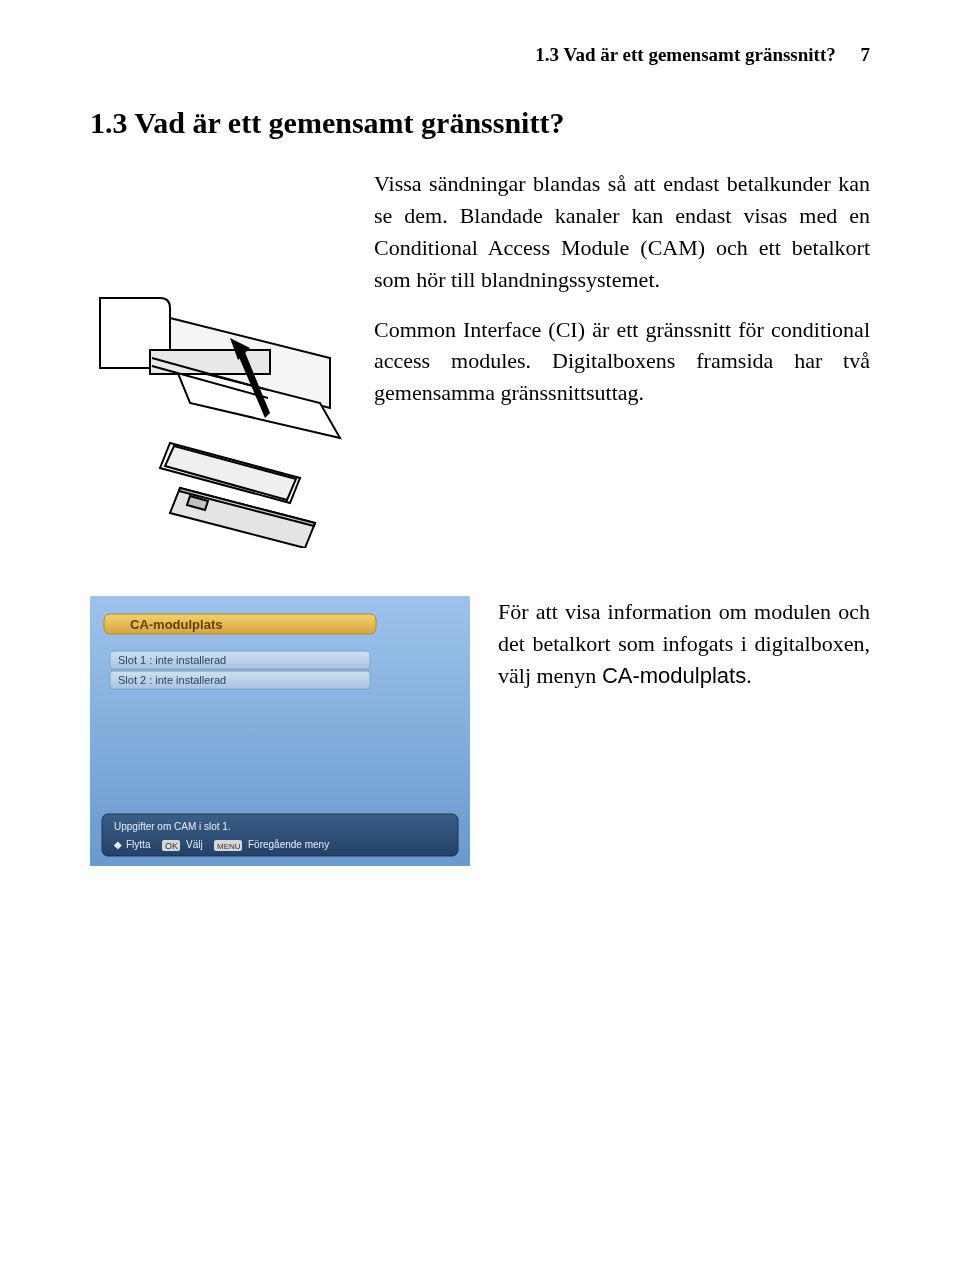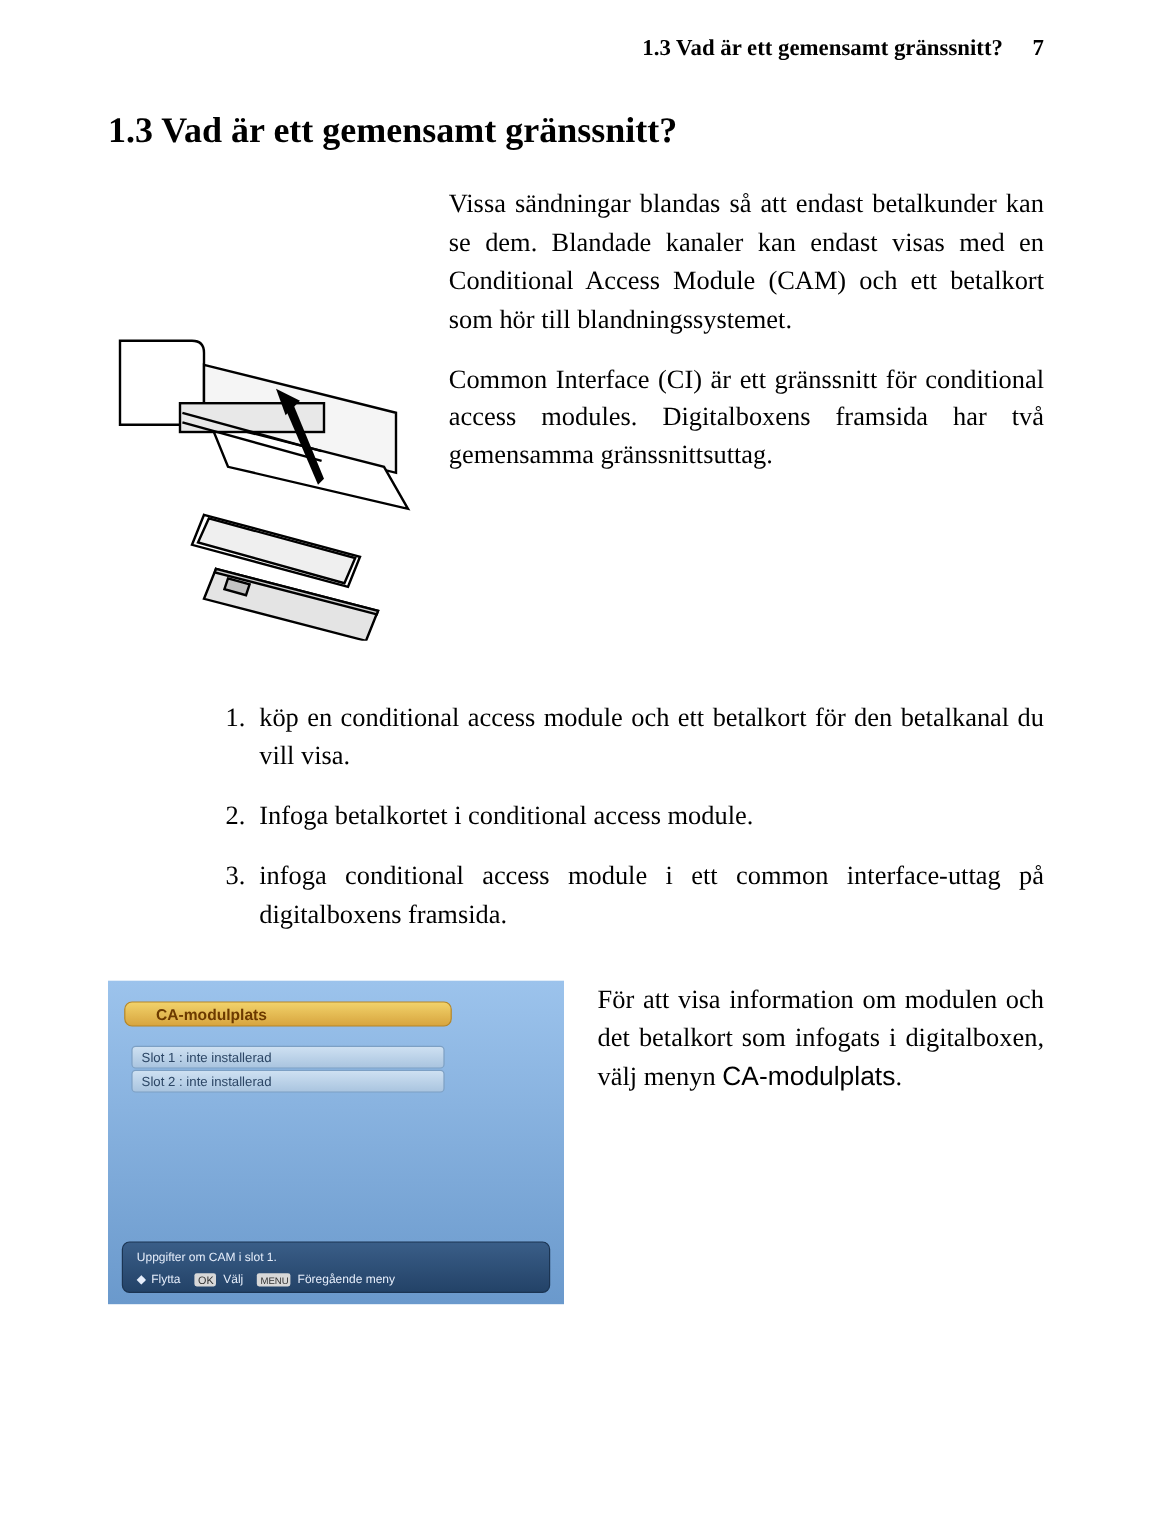--- a/index.html
+++ b/index.html
@@ -4,21 +4,21 @@
 <style>
   body {
     margin: 0;
     padding: 0;
     background: #fff;
     font-family: Palatino, "Palatino Linotype", "Book Antiqua", Georgia, serif;
     color: #000;
     width: 960px;
   }
   .page {
-    padding: 30px 90px 40px 90px;
+    padding: 44px 90px 40px 90px;
     box-sizing: border-box;
   }
   .running-header {
     text-align: right;
     font-size: 19px;
     font-weight: bold;
     margin-bottom: 40px;
   }
   .running-header .title {
     margin-right: 20px;
@@ -127,25 +127,20 @@
         </g>
       </svg>
     </div>
 
     <div class="intro-text">
       <p>Vissa sändningar blandas så att endast betalkunder kan se dem. Blandade kanaler kan endast visas med en Conditional Access Module (CAM) och ett betalkort som hör till blandningssystemet.</p>
       <p>Common Interface (CI) är ett gränssnitt för conditional access modules. Digitalboxens framsida har två gemensamma gränssnittsuttag.</p>
     </div>
   </div>
 
-  <ol class="steps">
-    <li>köp en conditional access module och ett betalkort för den betalkanal du vill visa.</li>
-    <li>Infoga betalkortet i conditional access module.</li>
-    <li>infoga conditional access module i ett common interface-uttag på digitalboxens framsida.</li>
-  </ol>
 
   <div class="bottom-row">
     <div class="bottom-figure">
       <svg viewBox="0 0 380 270" width="380" height="270">
 
         <defs>
           <linearGradient id="sky" x1="0" y1="0" x2="0" y2="1">
             <stop offset="0" stop-color="#9cc3ec"></stop>
             <stop offset="1" stop-color="#6a99cc"></stop>
           </linearGradient>

